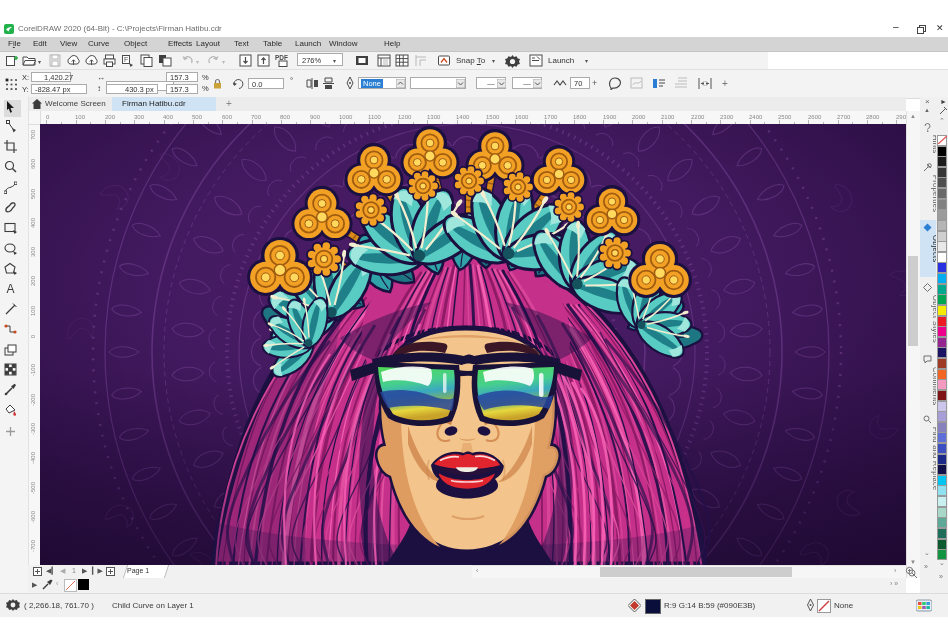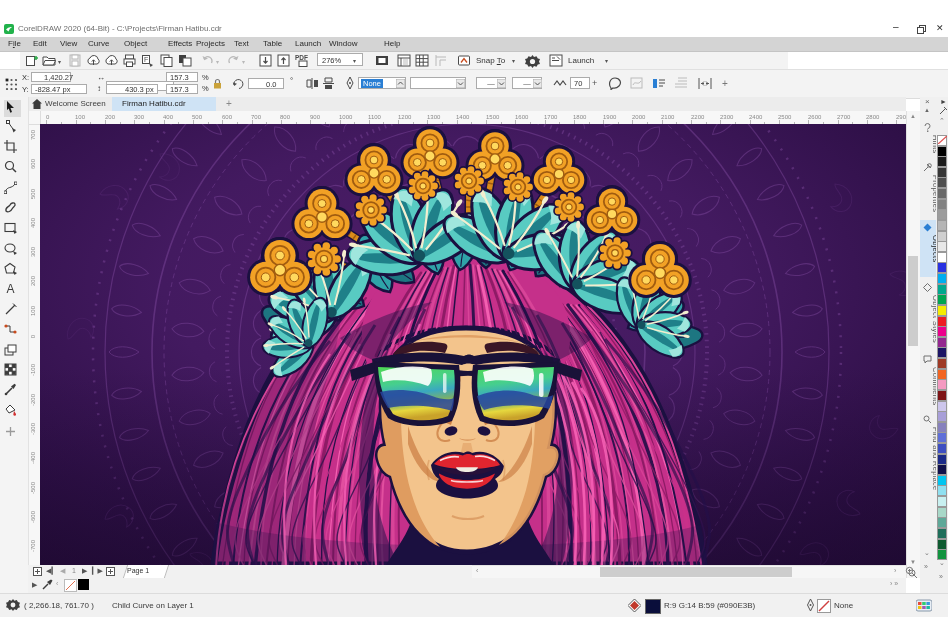--- a/index.html
+++ b/index.html
@@ -2,21 +2,21 @@
 <html><head>
 <meta charset="utf-8">
 <style>
 html,body{margin:0;padding:0;}
 body{width:948px;height:640px;position:relative;overflow:hidden;background:#fff;
   font-family:"Liberation Sans", sans-serif;-webkit-font-smoothing:antialiased;}
 .abs{position:absolute;}
 #titlebar{left:0;top:21px;width:948px;height:16px;background:#fff;font-size:8px;color:#6e6e6e;}
 #menubar{left:0;top:37px;width:948px;height:14px;background:#d4d4d4;font-size:8px;color:#2b2b2b;border-bottom:1px solid #c4c4c4;}
 .menuitem{position:absolute;top:2px;}
-#toolbar{left:0;top:52px;width:768px;height:17px;background:#f3f3f3;margin-left:20px;}
+#toolbar{left:0;top:52px;width:768px;height:17px;background:#f3f3f3;}
 #propbar{left:0;top:69px;width:948px;height:28px;background:#f3f3f3;border-top:1px solid #e0e0e0;border-bottom:1px solid #dcdcdc;}
 #tabbar{left:28px;top:97px;width:878px;height:14px;background:#ececec;font-size:8px;color:#444;}
 .dtab{position:absolute;top:0;height:14px;line-height:14px;padding:0 10px;}
 #hruler{left:40px;top:111px;width:866px;height:13px;background:#f7f7f7;border-bottom:1px solid #d8d8d8;overflow:hidden;}
 #vruler{left:28px;top:124px;width:12px;height:441px;background:#f7f7f7;border-right:1px solid #d8d8d8;overflow:hidden;}
 .rnum{position:absolute;font-size:6px;color:#8a8a8a;}
 .rtick{position:absolute;background:#b5b5b5;width:1px;height:3px;bottom:0;}
 #toolbox{left:0;top:97px;width:28px;height:496px;background:#f4f4f4;border-right:1px solid #e2e2e2;}
 .tool{position:absolute;left:4px;width:17px;height:17px;text-align:center;}
 #canvas{left:40px;top:124px;width:866px;height:441px;background:#2c0f45;overflow:hidden;}
@@ -49,21 +49,21 @@
     </svg>
   <span class="abs" style="left:936px;top:2px;color:#333;font-size:9px">✕</span>
 </div>
 <div id="menubar" class="abs">
   <span class="menuitem" style="left:8px">F<u>i</u>le</span>
   <span class="menuitem" style="left:33px">Edit</span>
   <span class="menuitem" style="left:60px">View</span>
   <span class="menuitem" style="left:88px">Curve</span>
   <span class="menuitem" style="left:124px">Object</span>
   <span class="menuitem" style="left:168px">Effects</span>
-  <span class="menuitem" style="left:196px">Projects</span>
+  <span class="menuitem" style="left:196px">Layout</span>
   <span class="menuitem" style="left:234px">Text</span>
   <span class="menuitem" style="left:263px">Table</span>
   <span class="menuitem" style="left:295px">Launch</span>
   <span class="menuitem" style="left:329px">Window</span>
   <span class="menuitem" style="left:384px">Help</span>
 </div>
 <div id="toolbar" class="abs">
     <span class="abs" style="left:5px;top:2px">
       <svg width="13" height="13" viewBox="0 0 13 13">
         <rect x="1.5" y="2.5" width="8" height="9" fill="#fff" stroke="#4a4a4a"></rect>
@@ -236,21 +236,21 @@
         <rect x="1" y="5" width="7" height="5.5" fill="#caa23a"></rect>
         <path d="M2.5 5 V3.5 A2 2 0 0 1 6.5 3.5 V5" fill="none" stroke="#777" stroke-width="1.2"></path>
       </svg>
     </span>
 <span class="abs" style="left:232px;top:7px">
       <svg width="13" height="13" viewBox="0 0 13 13">
         <path d="M2 8 A4.5 4.5 0 1 1 7 11.5" fill="none" stroke="#4a4a4a"></path>
         <path d="M0.8 5.5 L2.3 9 L5 6.8 Z" fill="#4a4a4a"></path>
       </svg>
     </span>
-<span class="combo" style="left:248px;top:8px;width:36px;height:11px;line-height:11px;padding-left:17px">0.0</span>
+<span class="combo" style="left:248px;top:8px;width:36px;height:11px;line-height:11px;padding-left:3px">0.0</span>
 <span class="abs" style="left:290px;top:6px;font-size:8px;color:#333">°</span>
 <span class="abs" style="left:306px;top:7px">
       <svg width="14" height="13" viewBox="0 0 14 13">
         <path d="M6 1 V12 M1 3 L5 3 L5 10 L1 10 Z" fill="none" stroke="#4a4a4a"></path>
         <path d="M8 3 L12 3 L12 10 L8 10 Z" fill="#4a4a4a"></path>
       </svg>
     </span>
 <span class="abs" style="left:322px;top:7px">
       <svg width="14" height="13" viewBox="0 0 14 13">
         <path d="M1 6.5 H12 M3 1 L3 5 L10 5 L10 1 Z" fill="none" stroke="#4a4a4a"></path>

